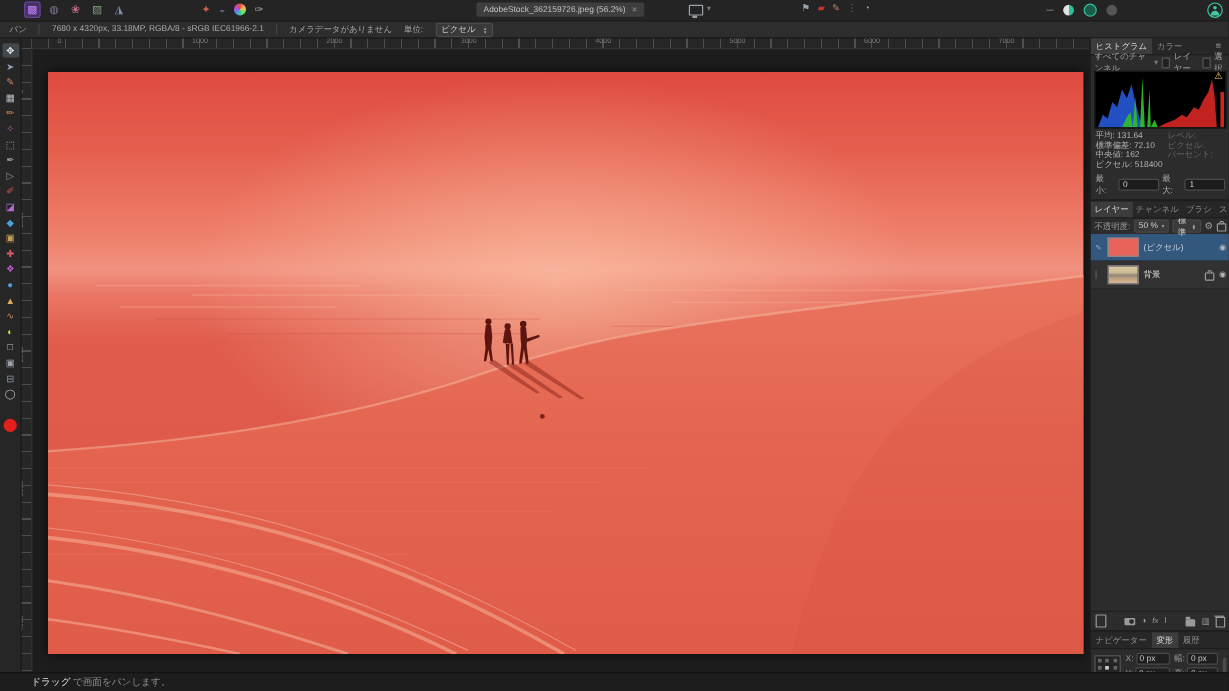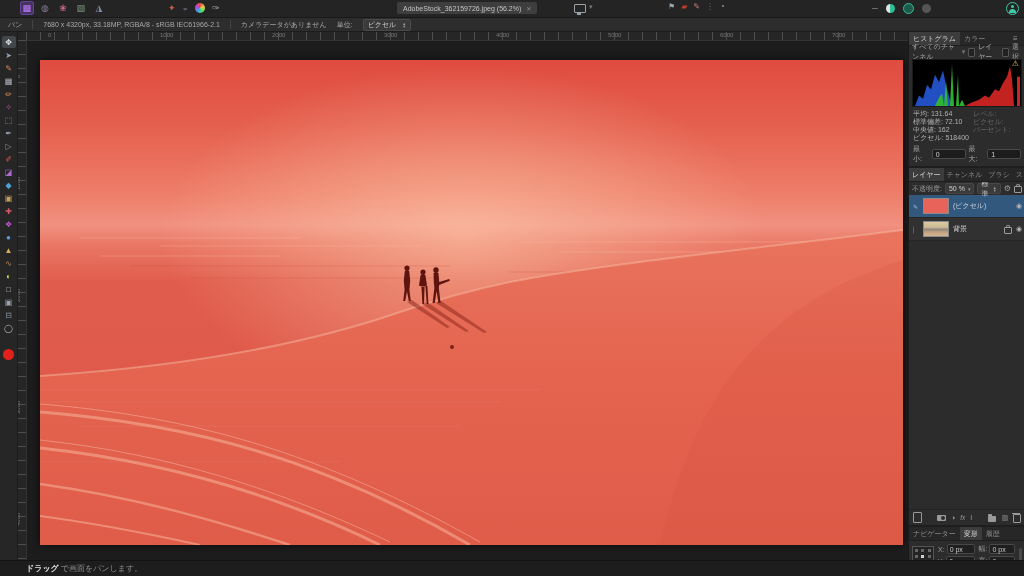--- a/index.html
+++ b/index.html
@@ -128,21 +128,21 @@
   .anchor i.c{background:#d0d0d0;}
   .xf-grid{flex:1;display:grid;grid-template-columns:1fr 1fr;gap:2px 4px;}
   .xf-field{display:flex;align-items:center;gap:2px;color:#9a9a9a;}
   .xf-val{background:#1f1f1f;border:1px solid #484848;border-radius:2px;height:8px;flex:1;
           color:#c8c8c8;display:flex;align-items:center;padding:0 2px;}
   .xf-scroll{width:3px;height:18px;background:#4a4a4a;border-radius:2px;margin-top:4px;}
 
   
   #statusbar{left:0;top:560px;width:1024px;height:16px;background:#1d1d1d;border-top:1px solid #121212;
              display:flex;align-items:center;padding-left:26px;box-sizing:border-box;font-size:8px;}
-  #statusbar b{color:#e0e0e0;font-weight:bold;margin-right:2px;}
+  #statusbar b{color:#e0e0e0;font-weight:normal;margin-right:2px;}
   #statusbar span.hint{color:#8f8f8f;}
 </style>
 </head>
 <body>
 
 <div class="abs" id="titlebar">
   <div class="persona-row">
 
       <div class="persona active" style="color: rgb(192, 125, 255);">
         <span>▩</span>

